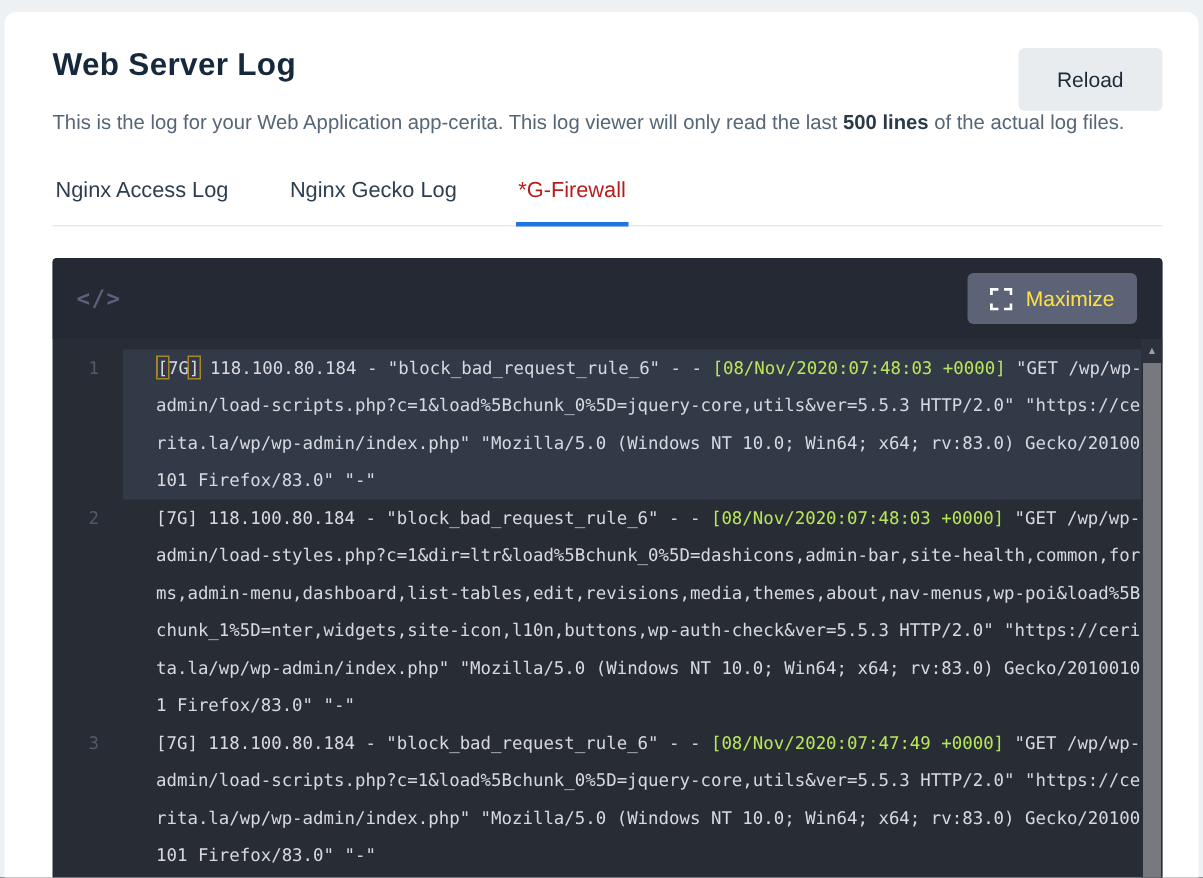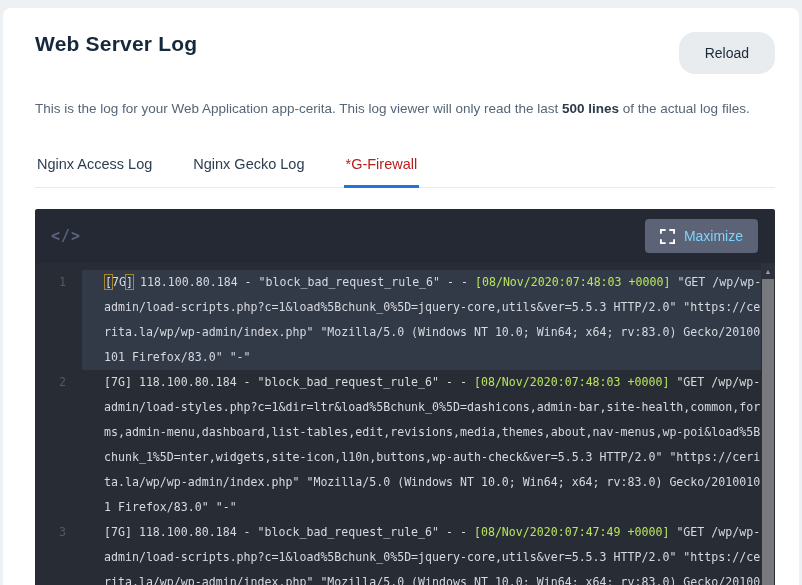--- a/index.html
+++ b/index.html
@@ -4,39 +4,39 @@
 <style>
   * { margin:0; padding:0; box-sizing:border-box; }
   html,body { width:802px; height:585px; overflow:hidden; }
   body { background:#eef1f4; font-family:"Liberation Sans", sans-serif; }
 
   .card { margin:8px 3px 0; background:#ffffff; border-radius:8px 8px 0 0;
           height:640px; padding:0 24px 0 32px; }
 
   .header-row { display:flex; justify-content:space-between; align-items:flex-start; padding-top:24px; }
   .page-title { font-size:21px; font-weight:700; color:#16283c; letter-spacing:.2px; }
-  .reload-btn { background:#e8ecef; border:none; border-radius:16px; padding:13px 26px;
+  .reload-btn { background:#e8ecef; border:none; border-radius:4px; padding:13px 26px;
                 font-size:14px; color:#1b2a38; cursor:pointer; font-family:"Liberation Sans", sans-serif; }
 
-  .desc { margin-top:27px; font-size:13.5px; color:#566676; }
+  .desc { font-size:13.5px; color:#566676; }
   .desc b { color:#2b3a49; }
 
-  .tabs { margin-top:40px; display:flex; gap:37px; border-bottom:1px solid #e5eaef; }
+  .tabs { margin-top:30px; display:flex; gap:37px; border-bottom:1px solid #e5eaef; }
   .tab { background:none; border:none; font-size:14.5px; color:#2d3e50; cursor:pointer;
          padding:0 2px 13px; border-bottom:3px solid transparent; margin-bottom:-1px;
          font-family:"Liberation Sans", sans-serif; }
   .tab.active { color:#b91c1c; border-bottom-color:#2273e2; }
 
   .editor { margin-top:21px; background:#282c34; border-radius:3px; height:420px;
             position:relative; overflow:hidden; }
   .editor-bar { height:54px; background:#252934; display:flex; align-items:center;
                 justify-content:space-between; padding:0 17px 0 16px; }
   .code-icon { color:#5b6280; font-size:15px; font-weight:700;
                font-family:"DejaVu Sans Mono", monospace; letter-spacing:1px; }
-  .maximize-btn { background:#5d6377; color:#7dd3fc; border:none; border-radius:4px;
+  .maximize-btn { background:#5d6377; color:#fde047; border:none; border-radius:4px;
                   padding:9px 15px; font-size:14px; display:flex; align-items:center; gap:9px;
                   cursor:pointer; font-family:"Liberation Sans", sans-serif; }
   .maximize-btn svg { display:block; }
 
   .code-area { font-family:"DejaVu Sans Mono", monospace; font-size:11.6px; line-height:25px;
                padding-top:7px; position:relative; }
   .line { display:flex; }
   .gutter-num { width:47px; flex:none; text-align:right; padding-right:16px; color:#525a6a; }
   .line-content { flex:1; margin-right:2px; padding:0 6px 0 22px; color:#d6d9e0;
                   white-space:pre-wrap; word-break:break-all; }

